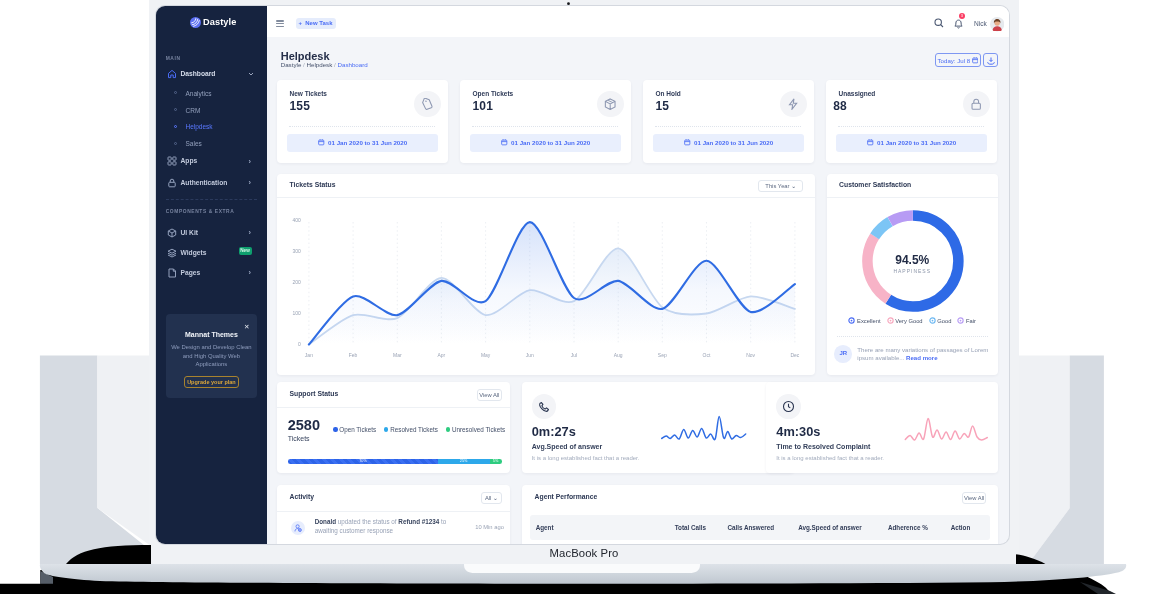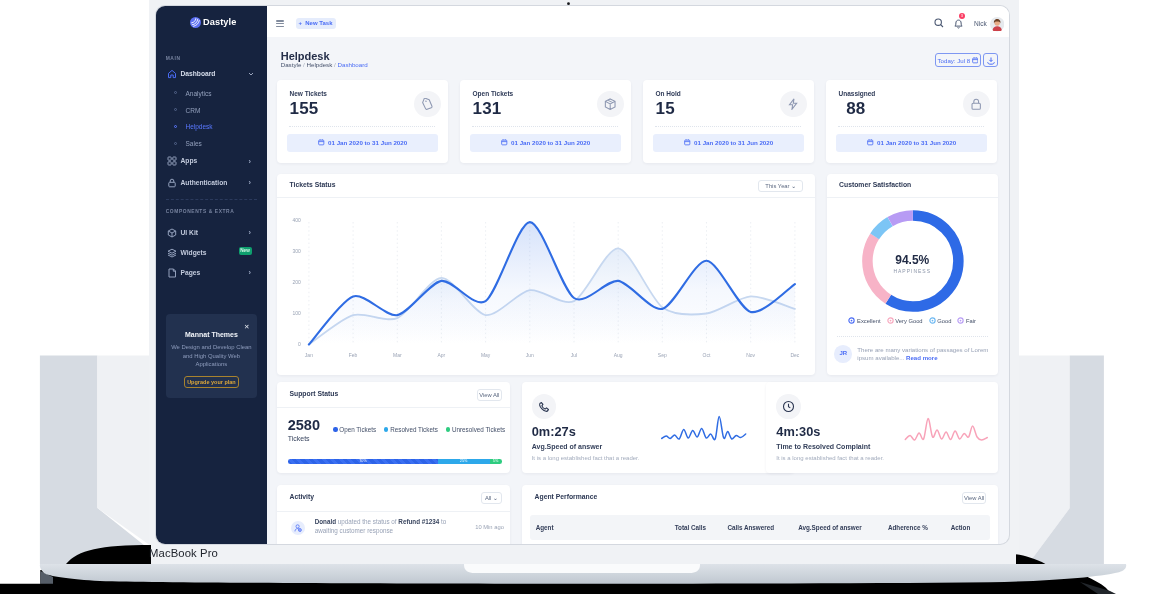--- a/index.html
+++ b/index.html
@@ -1,19 +1,19 @@
 <!DOCTYPE html>
 <html><head>
 <meta charset="utf-8">
 <style>
 html,body{margin:0;padding:0;background:#fff;}
 *{box-sizing:border-box;font-family:"Liberation Sans",sans-serif;}
 #stage{position:relative;width:1175px;height:594px;background:#fff;overflow:hidden;}
 #deco{position:absolute;left:0;top:0;}
-#mbp{position:absolute;left:149px;top:544px;width:870px;height:20px;text-align:left;
+#mbp{position:absolute;left:149px;top:544px;width:870px;height:20px;text-align:center;
  font-size:11.3px;color:#22262e;line-height:18px;letter-spacing:.1px;}
 #screen{position:absolute;left:156px;top:5.5px;width:853.4px;height:538.8px;border-radius:9px;
  background:#f3f5f9;overflow:hidden;box-shadow:0 0 0 1px rgba(140,150,165,.28);}
 .abs{position:absolute;}
 
 #sbar{position:absolute;left:0;top:0;width:111px;height:538.8px;background:#16233f;}
 .slabel{position:absolute;font-size:4.9px;font-weight:bold;color:#77839f;letter-spacing:.6px;}
 .sitem{position:absolute;left:24.5px;font-size:6.7px;font-weight:600;color:#d6ddeb;}
 .ssub{position:absolute;left:29.5px;font-size:6.5px;color:#93a0bc;}
 .sring{position:absolute;left:18px;width:3.2px;height:3.2px;border:1px solid #53648a;border-radius:50%;}
@@ -31,21 +31,21 @@
 #bcrumb .sep{color:#a6adbc;} #bcrumb .act{color:#4a6cf5;}
 .ochip{position:absolute;border:1px solid #7e97f2;border-radius:3px;color:#4a6cf5;}
 
 .card{position:absolute;background:#fff;border-radius:4px;box-shadow:0 1px 3px rgba(30,40,70,.06);}
 .ctitle{position:absolute;left:12.3px;font-size:6.8px;font-weight:bold;color:#2c3854;}
 .cdiv{position:absolute;left:0;width:100%;height:1px;background:#eef1f5;}
 .dotdiv{position:absolute;border-top:1px dotted #dfe4ec;}
 .gchip{position:absolute;border:1px solid #e2e7ee;border-radius:3px;color:#5b6880;background:#fff;
  font-size:5.8px;text-align:center;}
 .stitle{position:absolute;font-size:6.5px;font-weight:600;color:#2e3a57;}
-.sval{position:absolute;font-size:17px;font-weight:bold;color:#1f2a45;letter-spacing:.2px;}
+.sval{position:absolute;font-size:12px;font-weight:bold;color:#1f2a45;letter-spacing:.2px;}
 .icircle{position:absolute;border-radius:50%;background:#f3f4f7;}
 .datechip{position:absolute;background:#e9effd;border-radius:3px;color:#4a6cf5;font-size:6.2px;
  font-weight:600;text-align:center;}
 .tinytxt{position:absolute;font-size:6px;color:#a3acbd;}
 </style>
 </head>
 <body>
 <div id="stage">
 <svg id="deco" width="1175" height="594" viewBox="0 0 1175 594">
   <defs>
@@ -193,21 +193,21 @@
   <div class="dotdiv" style="left:12.3px;top:46px;width:146px;"></div>
   <div class="datechip" style="left:10.3px;top:54px;width:150.4px;height:18.2px;line-height:18.2px;">
   <svg width="6.5" height="6.5" viewBox="0 0 8 8" style="vertical-align:-1px" fill="none" stroke="#4a6cf5" stroke-width="1">
             <rect x="0.8" y="1.4" width="6.4" height="5.8" rx="1"></rect>
             <path d="M0.8,3.2 H7.2 M2.6,1.4 V0.4 M5.4,1.4 V0.4"></path>
           </svg>
   &nbsp;01 Jan 2020 to 31 Jun 2020</div>
 </div>
 <div class="card" style="left:304.2px;top:74px;width:171.0px;height:83px;">
   <div class="stitle" style="left:12.3px;top:10px;">Open Tickets</div>
-  <div class="sval" style="left:12.3px;top:19.5px;">131</div>
+  <div class="sval" style="left:12.3px;top:19.5px;">101</div>
   <div class="icircle" style="left:136.6px;top:11px;width:26.8px;height:26.8px;"></div>
   <svg class="abs" style="left:143.8px;top:18.2px" width="12.4" height="12.4" viewBox="0 0 11 11" fill="none" stroke="#8e98b2" stroke-width="0.95">
           <path d="M5.5,0.8 L9.8,3 V8 L5.5,10.2 L1.2,8 V3 Z M1.2,3 L5.5,5.2 L9.8,3 M5.5,5.2 V10.2 M3.3,1.9 L7.7,4.1"></path>
         </svg>
   <div class="dotdiv" style="left:12.3px;top:46px;width:146px;"></div>
   <div class="datechip" style="left:10.3px;top:54px;width:150.4px;height:18.2px;line-height:18.2px;">
   <svg width="6.5" height="6.5" viewBox="0 0 8 8" style="vertical-align:-1px" fill="none" stroke="#4a6cf5" stroke-width="1">
             <rect x="0.8" y="1.4" width="6.4" height="5.8" rx="1"></rect>
             <path d="M0.8,3.2 H7.2 M2.6,1.4 V0.4 M5.4,1.4 V0.4"></path>
           </svg>
@@ -223,21 +223,21 @@
   <div class="dotdiv" style="left:12.3px;top:46px;width:146px;"></div>
   <div class="datechip" style="left:10.3px;top:54px;width:150.4px;height:18.2px;line-height:18.2px;">
   <svg width="6.5" height="6.5" viewBox="0 0 8 8" style="vertical-align:-1px" fill="none" stroke="#4a6cf5" stroke-width="1">
             <rect x="0.8" y="1.4" width="6.4" height="5.8" rx="1"></rect>
             <path d="M0.8,3.2 H7.2 M2.6,1.4 V0.4 M5.4,1.4 V0.4"></path>
           </svg>
   &nbsp;01 Jan 2020 to 31 Jun 2020</div>
 </div>
 <div class="card" style="left:670.2px;top:74px;width:171.0px;height:83px;">
   <div class="stitle" style="left:12.3px;top:10px;">Unassigned</div>
-  <div class="sval" style="left:20px;top:19.5px;">88</div>
+  <div class="sval" style="left:7px;top:19.5px;">88</div>
   <div class="icircle" style="left:136.6px;top:11px;width:26.8px;height:26.8px;"></div>
   <svg class="abs" style="left:143.8px;top:18.2px" width="12.4" height="12.4" viewBox="0 0 11 11" fill="none" stroke="#8e98b2" stroke-width="0.95">
           <rect x="1.8" y="4.6" width="7.4" height="5.4" rx="1"></rect>
           <path d="M3.4,4.6 V3.2 a2.1,2.1 0 0 1 4.2,0 V4.6"></path>
         </svg>
   <div class="dotdiv" style="left:12.3px;top:46px;width:146px;"></div>
   <div class="datechip" style="left:10.3px;top:54px;width:150.4px;height:18.2px;line-height:18.2px;">
   <svg width="6.5" height="6.5" viewBox="0 0 8 8" style="vertical-align:-1px" fill="none" stroke="#4a6cf5" stroke-width="1">
             <rect x="0.8" y="1.4" width="6.4" height="5.8" rx="1"></rect>
             <path d="M0.8,3.2 H7.2 M2.6,1.4 V0.4 M5.4,1.4 V0.4"></path>

